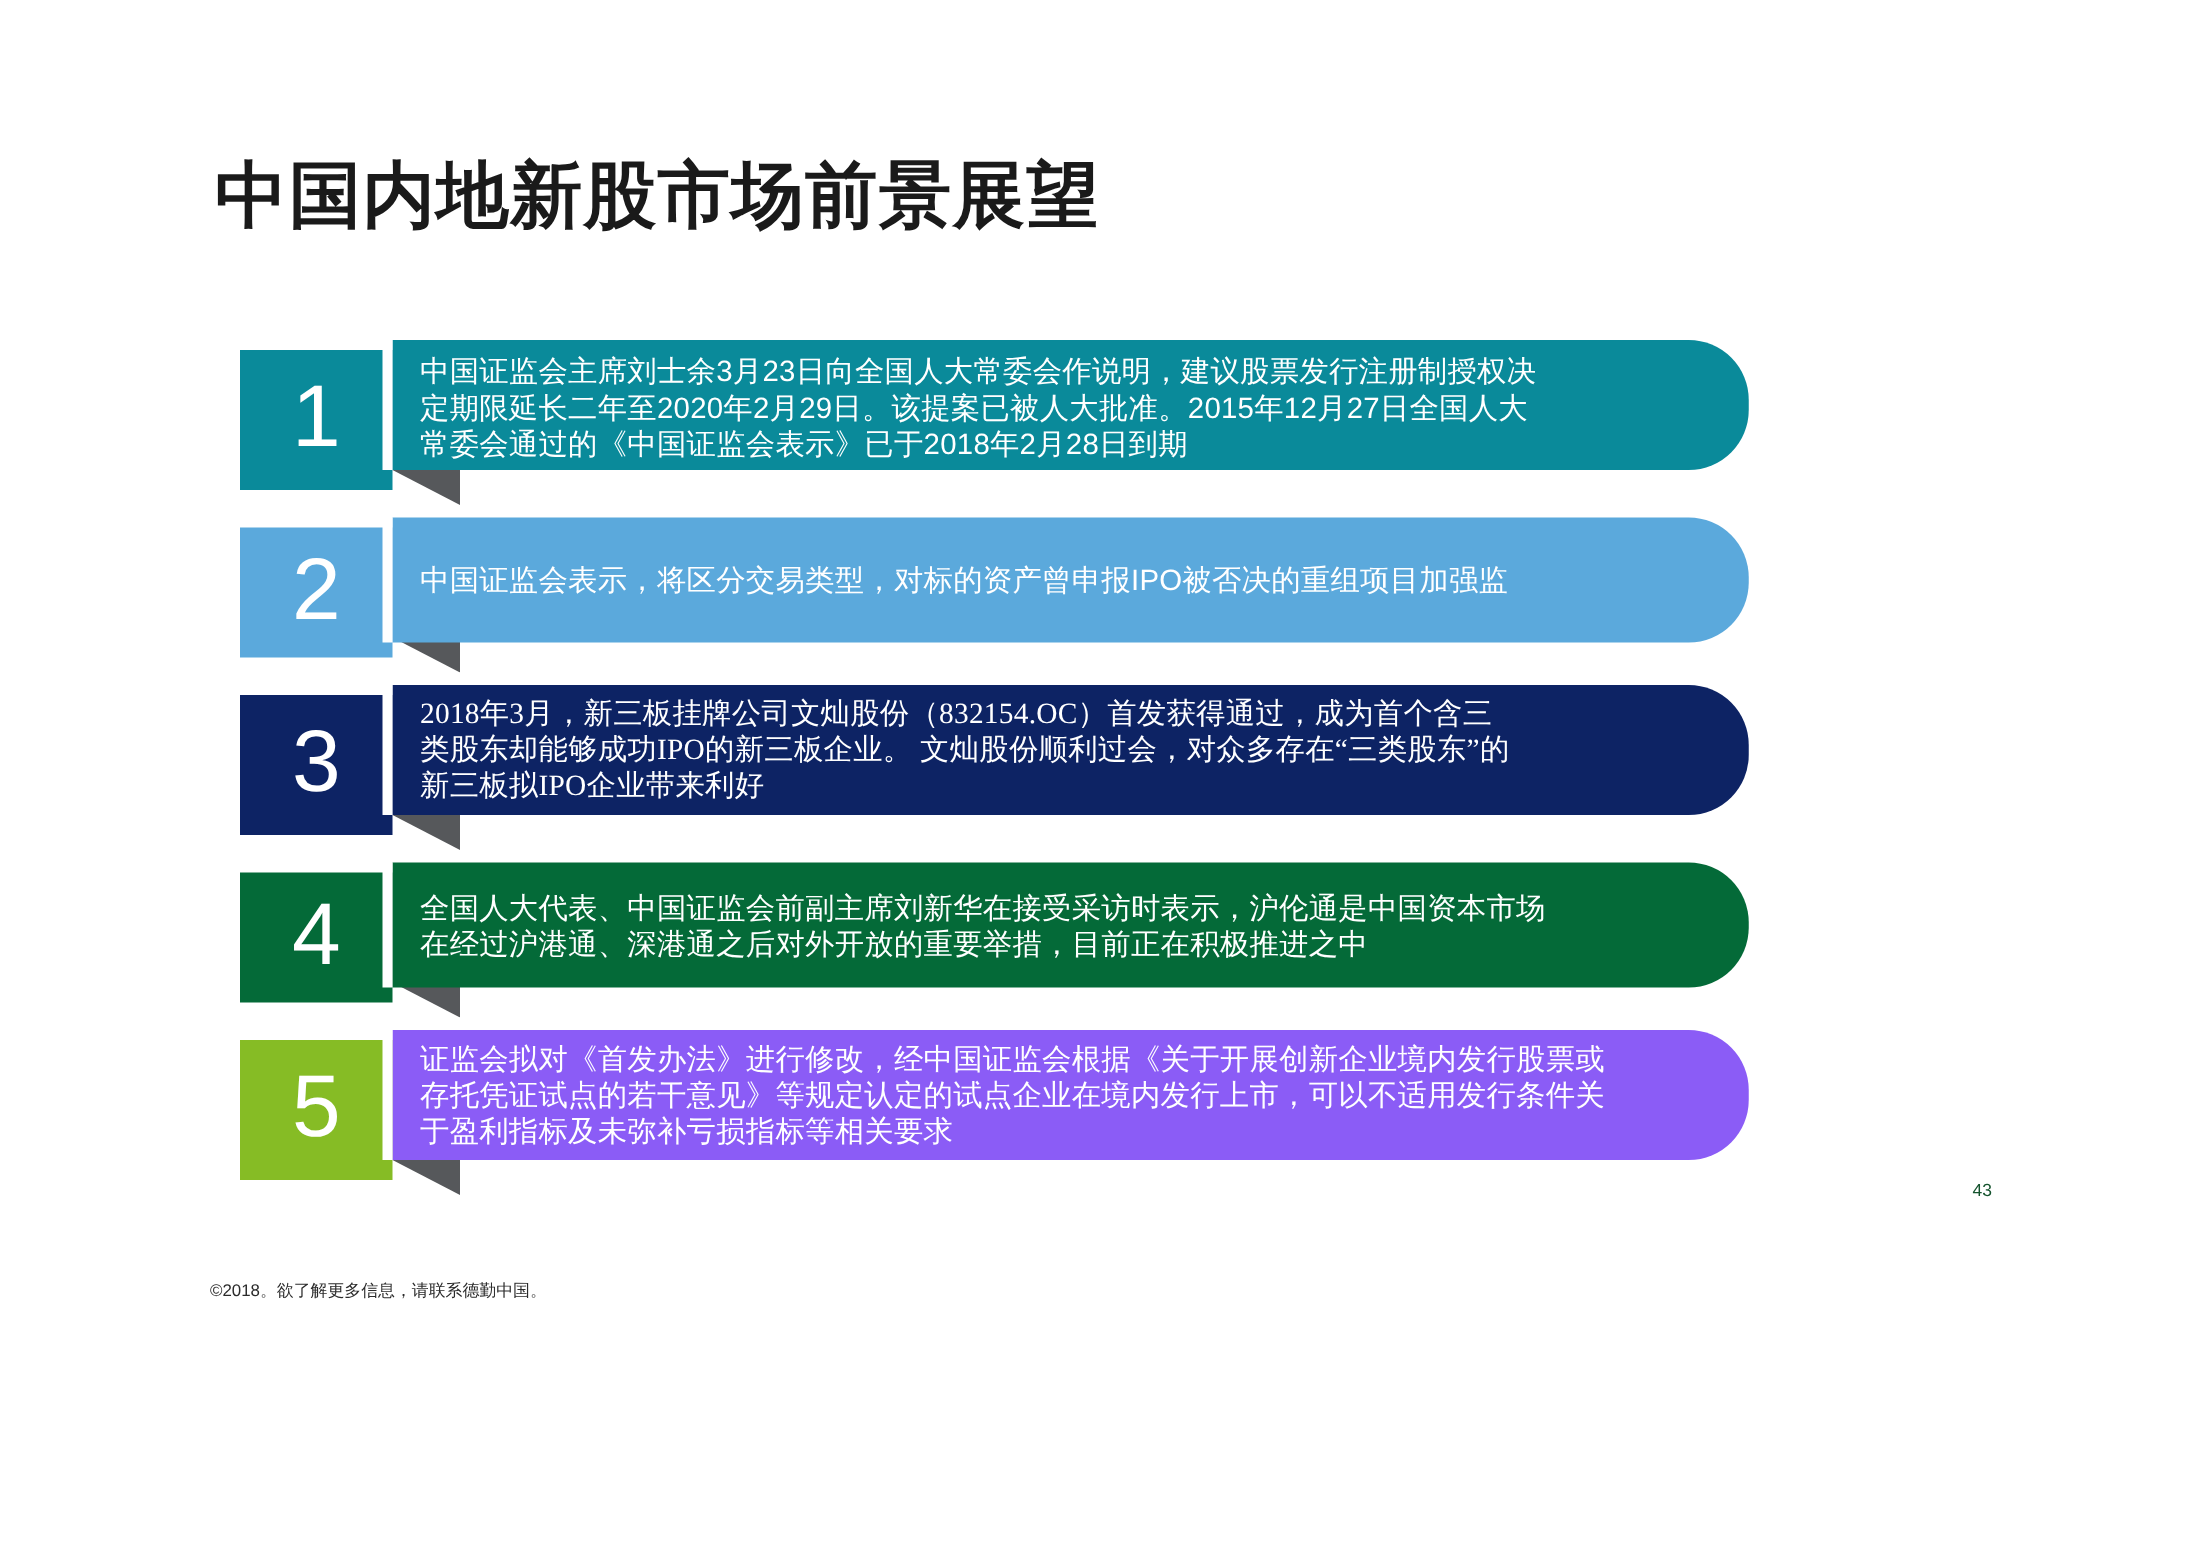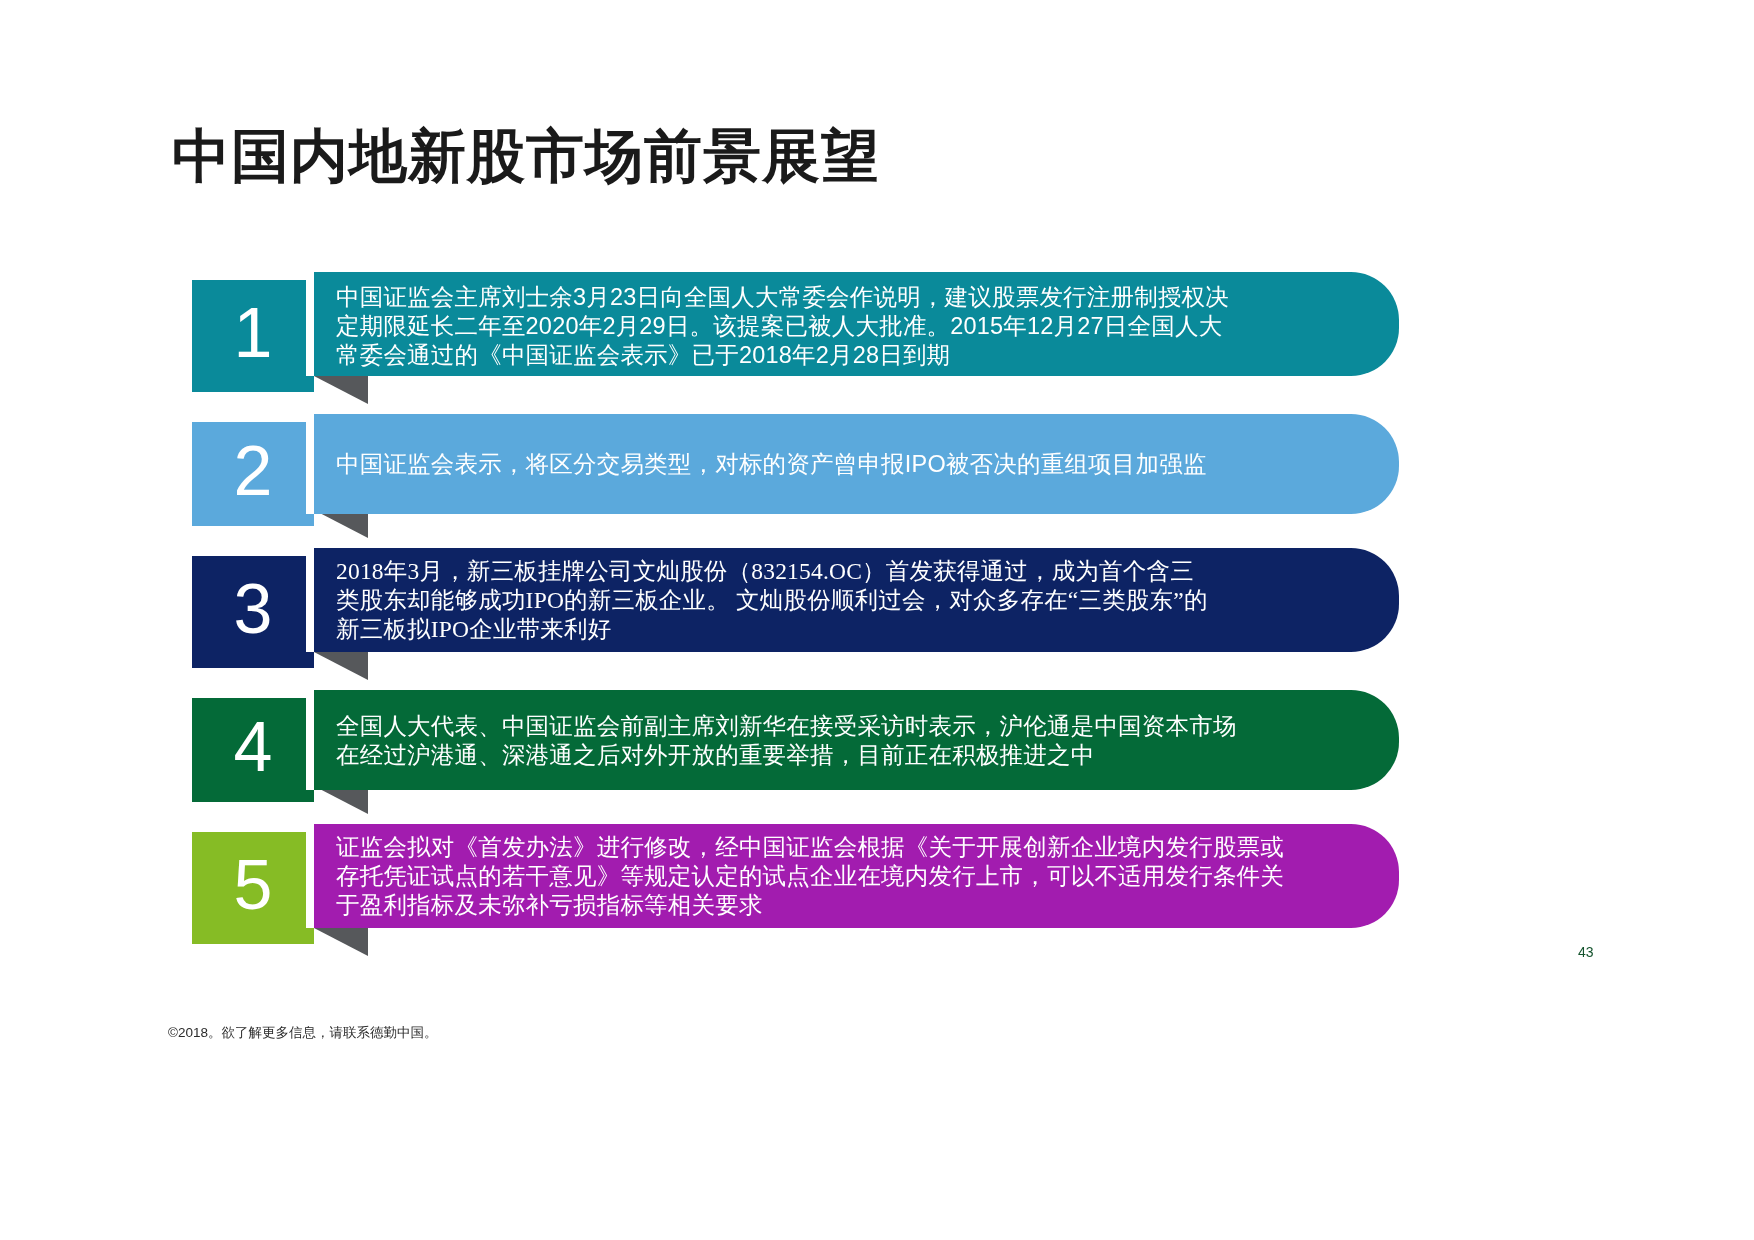--- a/index.html
+++ b/index.html
@@ -123,21 +123,21 @@
   
   .r1 .num-block { background: #0a8a9a; }
   .r1 .banner    { background: #0a8a9a; justify-content: space-between; }
   .r2 .num-block { background: #5ba9dc; }
   .r2 .banner    { background: #5ba9dc; }
   .r3 .num-block { background: #0d2364; }
   .r3 .banner    { background: #0d2364; font-family: Liberation Serif, serif; }
   .r4 .num-block { background: #046a38; }
   .r4 .banner    { background: #046a38; }
   .r5 .num-block { background: #86bc25; }
-  .r5 .banner    { background: #a21caf; }
+  .r5 .banner    { background: #8b5cf6; }
 
   
   .row.tall { height: 120px; }
   .row.tall .banner { height: 104px; }
   .row.tall .num-block { height: 112px; }
   .row.tall .fold { top: 104px; }
 
   
   .footer-note {
     position: absolute;

